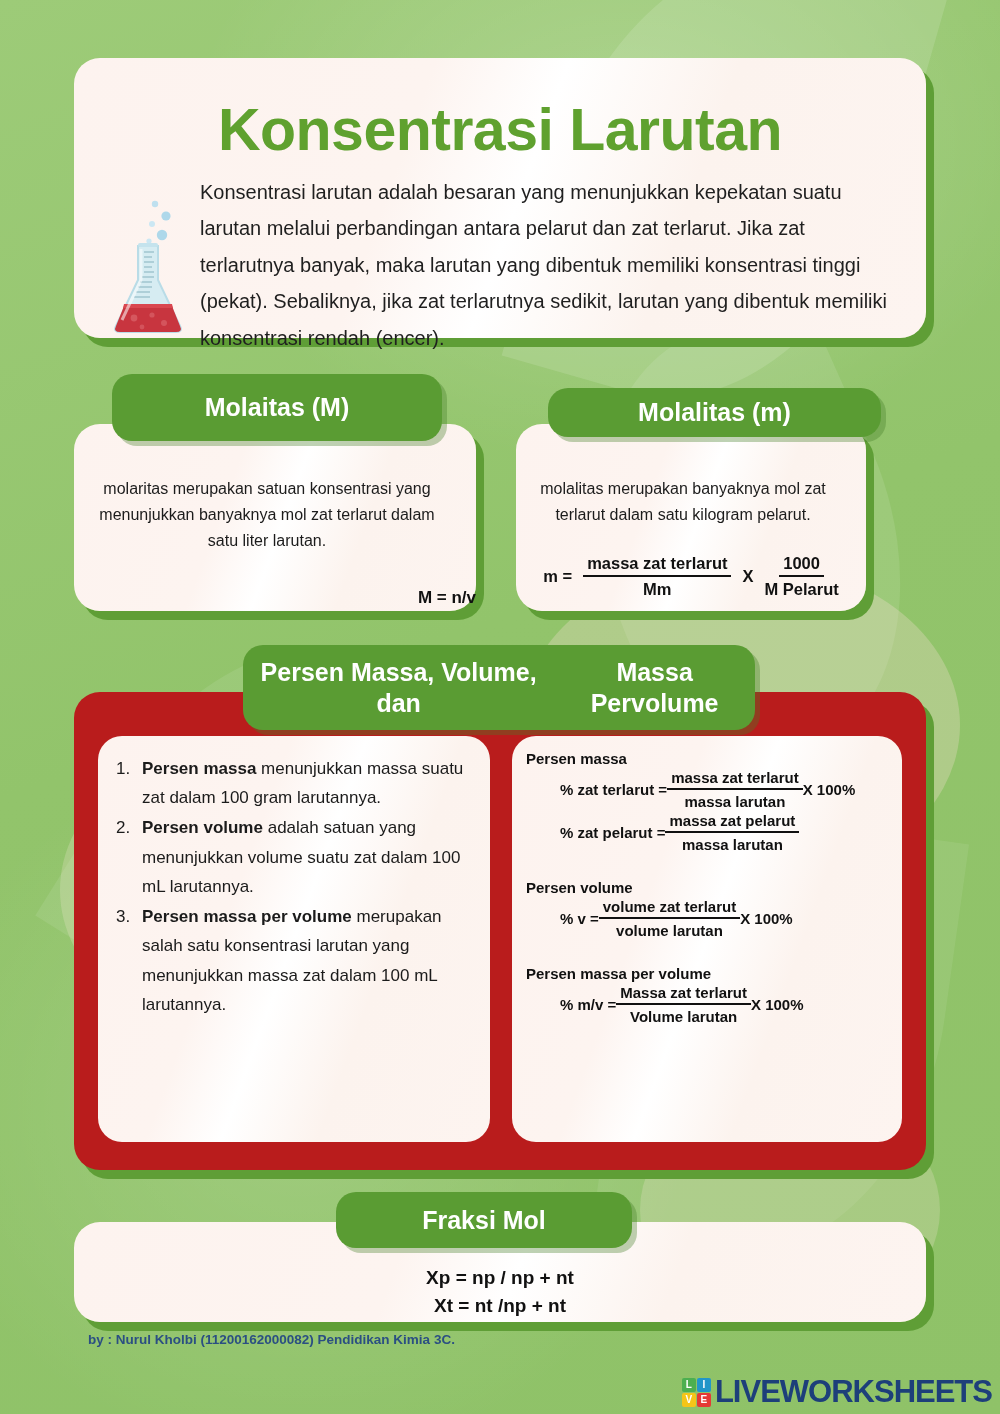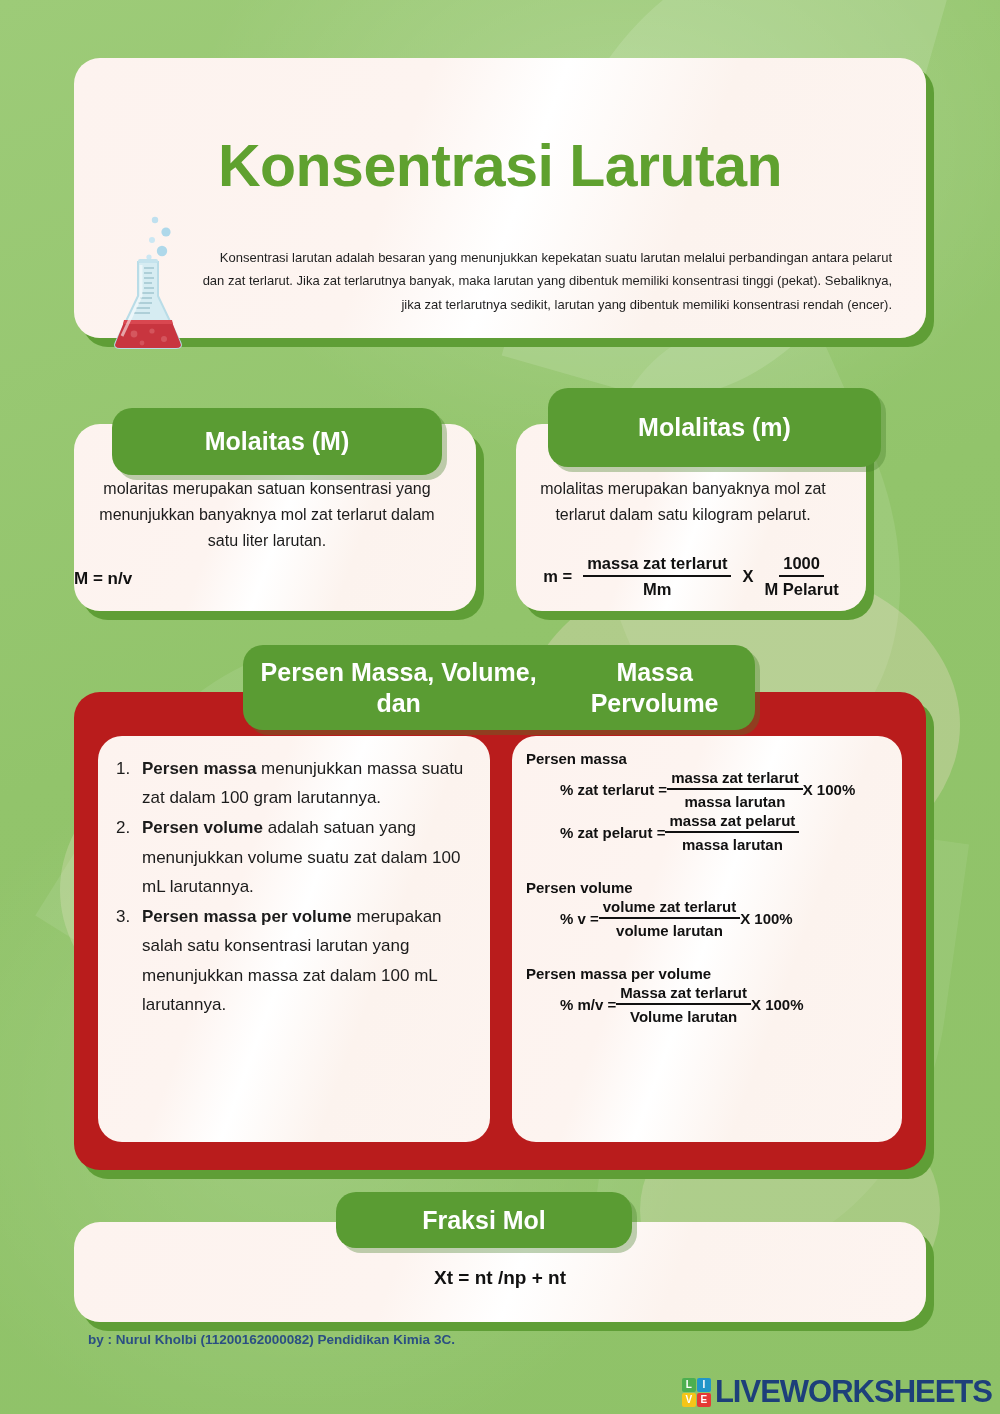--- a/index.html
+++ b/index.html
@@ -49,30 +49,29 @@
 
   
   #header-card { left: 74px; top: 58px; width: 852px; height: 280px; }
   #page-title {
     text-align: center;
     color: #5fa12f;
     font-size: 59px;
     font-weight: bold;
     letter-spacing: -0.5px;
     padding-top: 38px;
-    margin-top: 36px;
   }
   #intro-row {
     display: flex; align-items: center;
     padding: 10px 34px 0 26px;
   }
   #intro-text {
     flex: 1;
-    text-align: right;
-    font-size: 13px;
+    text-align: left;
+    font-size: 20px;
     line-height: 1.82;
     color: #1f1f1f;
     padding-left: 4px;
   }
 
   
   .flask { width: 96px; height: 142px; position: relative; flex: none; }
 
   
   #molaritas-card { left: 74px; top: 424px; width: 402px; height: 187px; }
@@ -83,36 +82,36 @@
     background: #5a9c33;
     border-radius: 20px;
     color: #ffffff;
     font-size: 25px;
     font-weight: bold;
     display: flex; align-items: center; justify-content: center;
     text-align: center;
     box-shadow: 5px 5px 0 0 rgba(70,125,40,.35);
     z-index: 3;
   }
-  #molaritas-tab { left: 112px; top: 408px; width: 330px; height: 67px; }
-  #molalitas-tab { left: 548px; top: 388px; width: 333px; height: 79px; }
+  #molaritas-tab { left: 112px; top: 374px; width: 330px; height: 67px; }
+  #molalitas-tab { left: 548px; top: 388px; width: 333px; height: 49px; }
 
   .card-body {
     padding: 52px 40px 0 24px;
     text-align: center;
     font-size: 16px;
     line-height: 1.62;
     color: #1c1c1c;
   }
   .formula-simple {
-    text-align: left;
+    text-align: right;
     font-size: 17px;
     font-weight: bold;
     color: #111;
-    margin-top: 15px;
+    margin-top: 34px;
   }
 
   
   .frac-line { display: flex; align-items: center; justify-content: center; gap: 11px; margin-top: 26px; font-size: 16.5px; font-weight: bold; color: #111; }
   .frac { display: inline-flex; flex-direction: column; align-items: center; }
   .frac .num { padding: 0 4px 2px 4px; border-bottom: 2px solid #111; }
   .frac .den { padding-top: 3px; }
 
   
   #persen-card { left: 74px; top: 692px; width: 852px; height: 478px; background: #b91c1c; box-shadow: 8px 9px 0 0 #5f9e36; border-radius: 26px; position: absolute; }
@@ -295,20 +294,21 @@
       </div>
   </div>
 </div>
 <div class="card-tab" id="persen-tab">
   <span>Persen Massa, Volume, dan</span>
   <span>Massa Pervolume</span>
 </div>
 
 <div class="card" id="fraksi-card">
   <div id="fraksi-body">
+    <div>Xp = np / np + nt</div>
     <div>Xt = nt /np + nt</div>
   </div>
 </div>
 <div class="card-tab" id="fraksi-tab">Fraksi Mol</div>
 
 <div id="byline">by : Nurul Kholbi (11200162000082) Pendidikan Kimia 3C.</div>
 <div id="lw-logo">
   <div class="lw-grid">
     <div class="lw-cell lw-l">L</div>
     <div class="lw-cell lw-i">I</div>

